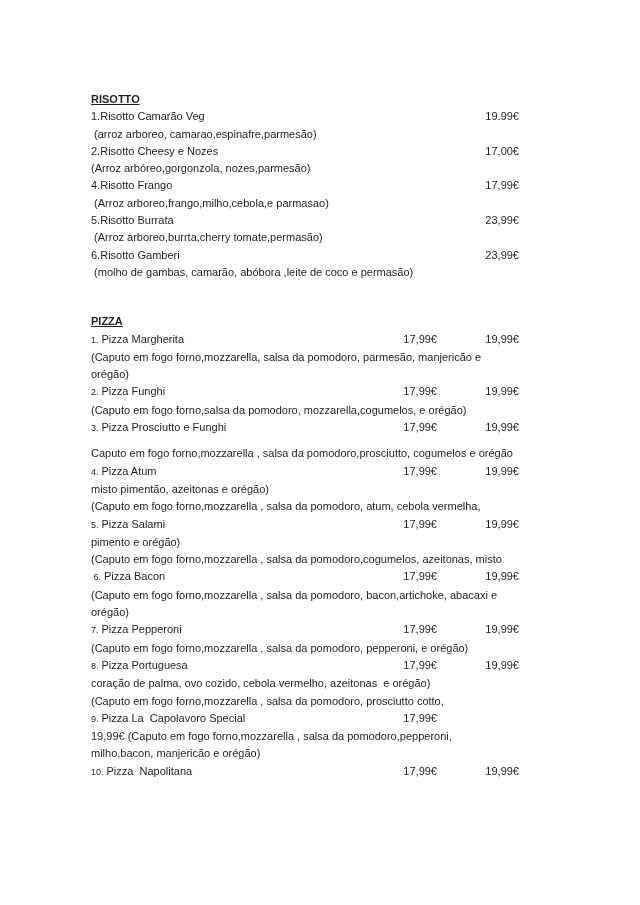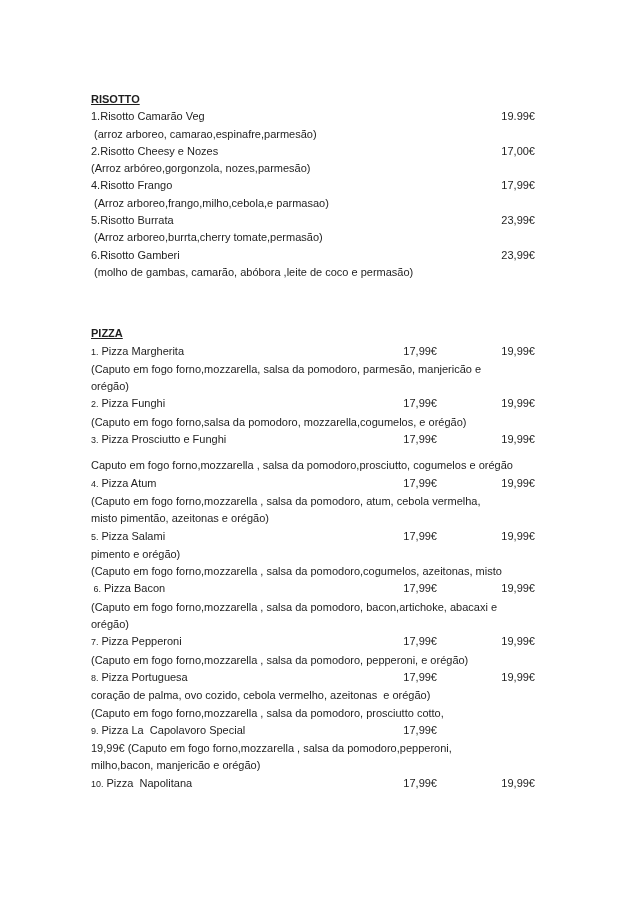--- a/index.html
+++ b/index.html
@@ -34,22 +34,22 @@
     position: relative;
   }
   .price {
     position: absolute;
     top: 0;
     width: 60px;
     text-align: right;
     white-space: pre;
   }
   .p1 { left: 286px; }
-  .p2 { left: 384px; }
-  .menu-section + .menu-section { margin-top: 44px; }
+  .p2 { left: 368px; }
+  .menu-section + .menu-section { margin-top: 32px; }
   .small-num .num {
     font-size: 9px;
     margin-right: 3px;
   }
   .desc-gap { margin-top: 8px; }
 </style>
 </head>
 <body>
 
 <div class="page">
@@ -99,22 +99,22 @@
   <div class="line desc">(Caputo em fogo forno,salsa da pomodoro, mozzarella,cogumelos, e orégão)</div>
           </div>
 
   <div class="item">
     <div class="line item-row"><span class="num">3.</span><span class="nm">Pizza Prosciutto e Funghi</span><span class="price p1">17,99€</span><span class="price p2">19,99€</span></div>
   <div class="line desc desc-gap">Caputo em fogo forno,mozzarella , salsa da pomodoro,prosciutto, cogumelos e orégão</div>
           </div>
 
   <div class="item">
     <div class="line item-row"><span class="num">4.</span><span class="nm">Pizza Atum</span><span class="price p1">17,99€</span><span class="price p2">19,99€</span></div>
-  <div class="line desc">(Caputo em fogo forno,mozzarella , salsa da pomodoro, atum, cebola vermelha,</div>
-            <div class="line desc">misto pimentão, azeitonas e orégão)</div>
+  <div class="line desc">misto pimentão, azeitonas e orégão)</div>
+            <div class="line desc">(Caputo em fogo forno,mozzarella , salsa da pomodoro, atum, cebola vermelha,</div>
           </div>
 
   <div class="item">
     <div class="line item-row"><span class="num">5.</span><span class="nm">Pizza Salami</span><span class="price p1">17,99€</span><span class="price p2">19,99€</span></div>
   <div class="line desc">pimento e orégão)</div>
             <div class="line desc">(Caputo em fogo forno,mozzarella , salsa da pomodoro,cogumelos, azeitonas, misto</div>
           </div>
 
   <div class="item">
     <div class="line item-row"><span class="num"> 6.</span><span class="nm">Pizza Bacon</span><span class="price p1">17,99€</span><span class="price p2">19,99€</span></div>

